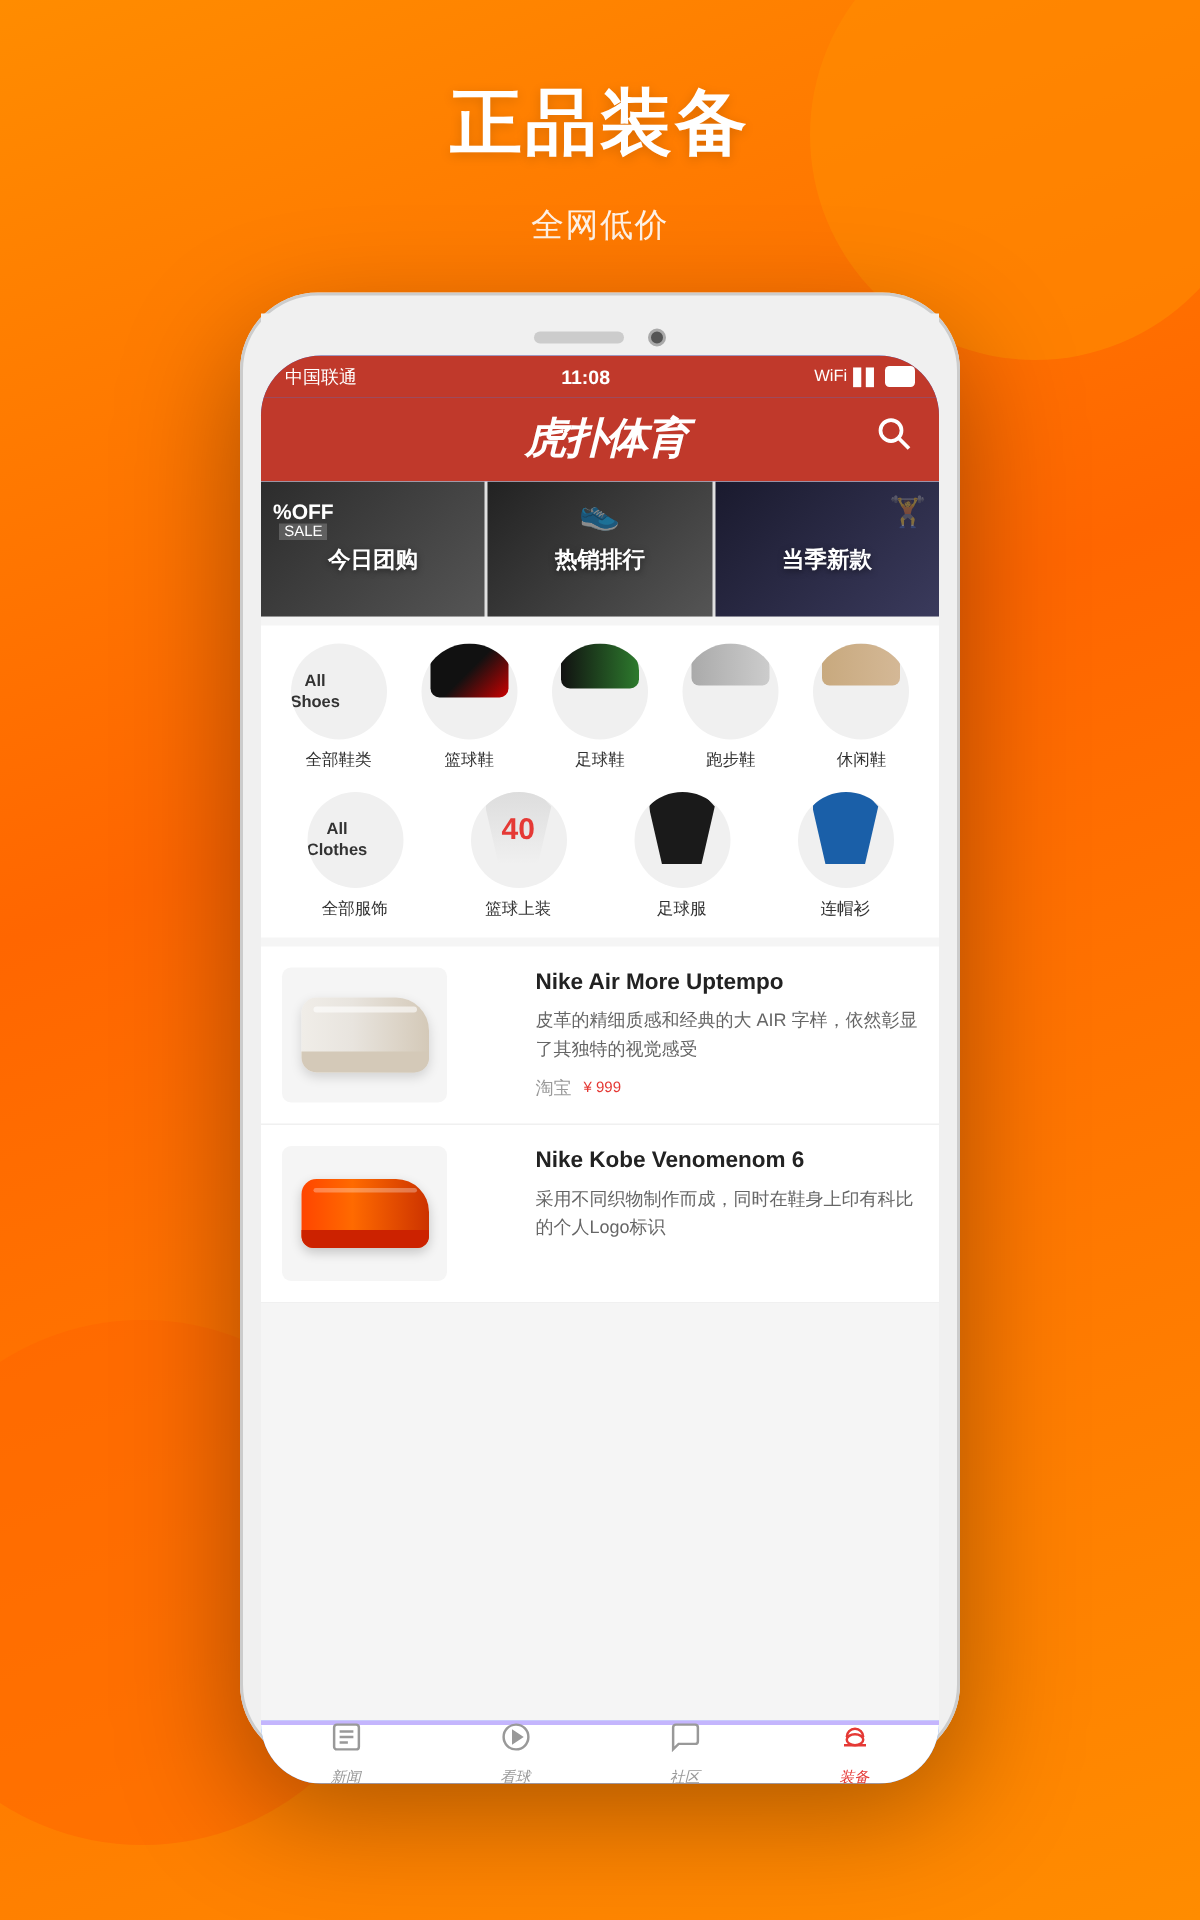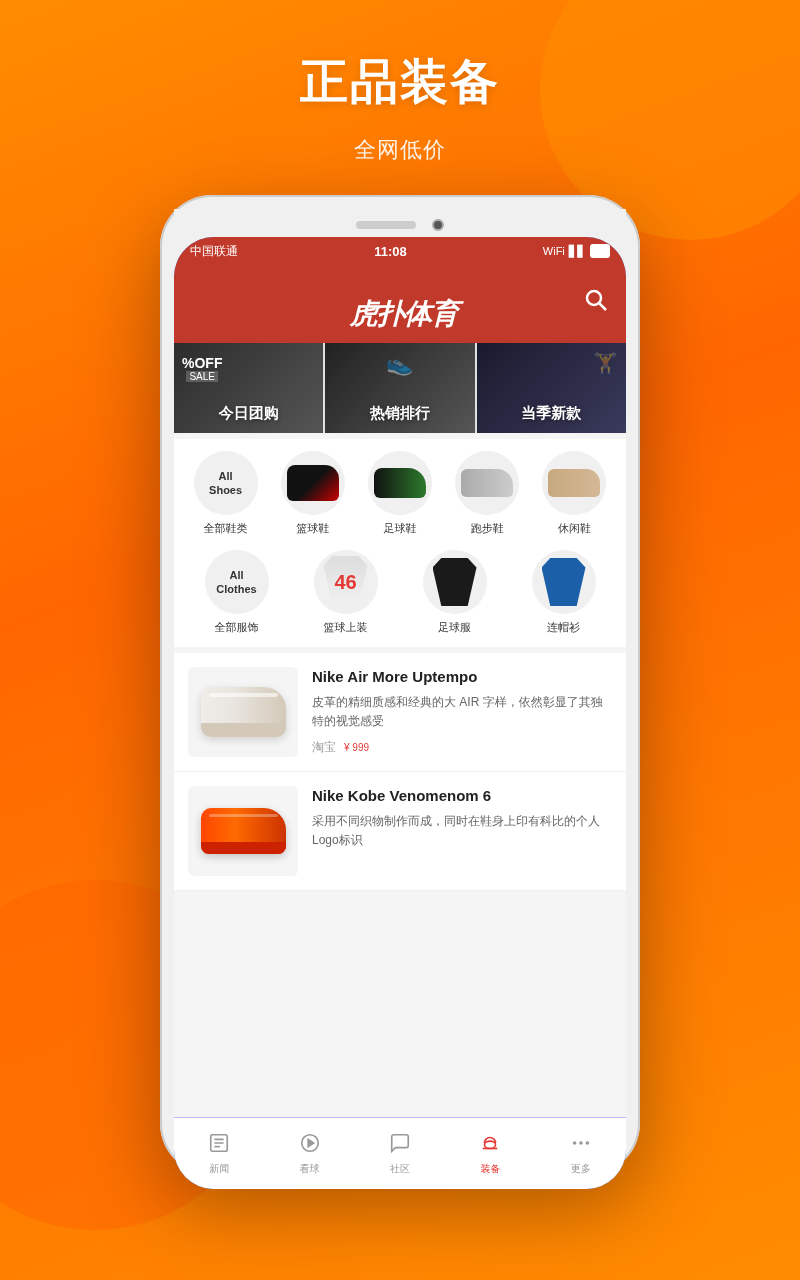--- a/index.html
+++ b/index.html
@@ -149,21 +149,20 @@
       justify-content: space-between;
       align-items: center;
       padding: 8px 18px 10px;
     }
     .app-logo {
       color: white;
       font-size: 28px;
       font-weight: 900;
       font-style: italic;
       letter-spacing: -1px;
-      margin-top: 22px;
     }
     .search-icon-btn {
       color: white;
       font-size: 22px;
     }
 
     
     .content-area {
       flex: 1;
       overflow-y: auto;
@@ -179,21 +178,21 @@
       background: #e0e0e0;
     }
     .banner-item {
       flex: 1;
       height: 90px;
       position: relative;
       overflow: hidden;
       display: flex;
       align-items: flex-end;
       justify-content: center;
-      padding-bottom: 10px;
+      padding-bottom: 28px;
     }
     .banner-item:nth-child(1) { background: linear-gradient(135deg, #2c2c2c 0%, #555 100%); }
     .banner-item:nth-child(2) { background: linear-gradient(135deg, #333 0%, #666 100%); }
     .banner-item:nth-child(3) { background: linear-gradient(135deg, #1a1a2e 0%, #3a3a5c 100%); }
     .banner-label {
       color: white;
       font-size: 15px;
       font-weight: 700;
       text-shadow: 0 1px 4px rgba(0,0,0,0.5);
       z-index: 2;
@@ -220,21 +219,21 @@
       flex-direction: column;
       align-items: center;
       gap: 6px;
     }
     .category-circle {
       width: 64px;
       height: 64px;
       border-radius: 50%;
       background: #f0f0f0;
       display: flex;
-      align-items: center;
+      align-items: flex-start;
       justify-content: center;
       overflow: hidden;
     }
     .category-circle.all-text {
       flex-direction: column;
     }
     .all-label {
       font-size: 11px;
       font-weight: 600;
       color: #333;
@@ -321,20 +320,21 @@
       background: #f5f5f5;
       border-radius: 6px;
       flex-shrink: 0;
       display: flex;
       align-items: center;
       justify-content: center;
       overflow: hidden;
     }
     .product-info {
       flex: 1;
+      margin-left: 45px;
     }
     .product-name {
       font-size: 15px;
       font-weight: 700;
       color: #222;
       line-height: 1.3;
       margin-bottom: 6px;
     }
     .product-desc {
       font-size: 12px;
@@ -353,24 +353,25 @@
     }
     .product-price {
       font-size: 10px;
       font-weight: 400;
       color: #e53935;
     }
 
     
     .bottom-nav {
       background: white;
-      border-top: 1px solid #c4b5fd;
-      display: flex;
-      height: 72px;
+      border-top: 3px solid #c4b5fd;
+      display: flex;
+      height: 42px;
       flex-shrink: 0;
+      font-style: italic;
     }
     .nav-item {
       flex: 1;
       display: flex;
       flex-direction: column;
       align-items: center;
       justify-content: center;
       gap: 3px;
     }
     .nav-icon {
@@ -524,21 +525,21 @@
               <div class="category-circle all-text">
                 <span class="all-label">All<br>Clothes</span>
               </div>
               <span class="category-name">全部服饰</span>
             </div>
 
             <div class="category-item">
               <div class="category-circle">
                 <div style="position:relative;width:44px;height:52px;">
                   <div class="clothes-jersey"></div>
-                  <span class="jersey-num">46</span>
+                  <span class="jersey-num">40</span>
                 </div>
               </div>
               <span class="category-name">篮球上装</span>
             </div>
 
             <div class="category-item">
               <div class="category-circle">
                 <div class="clothes-tshirt"></div>
               </div>
               <span class="category-name">足球服</span>
@@ -627,27 +628,17 @@
         <div class="nav-item">
           <span class="nav-icon active">
             <svg width="22" height="22" viewBox="0 0 24 24" fill="none" stroke="#e53935" stroke-width="1.8">
               <path d="M6 12c0-3.3 2.7-6 6-6s6 2.7 6 6"></path>
               <ellipse cx="12" cy="14" rx="6" ry="4"></ellipse>
               <line x1="4" y1="18" x2="20" y2="18"></line>
             </svg>
           </span>
           <span class="nav-label active">装备</span>
         </div>
-        <div class="nav-item">
-          <span class="nav-icon">
-            <svg width="22" height="22" viewBox="0 0 24 24" fill="#999">
-              <circle cx="5" cy="12" r="2"></circle>
-              <circle cx="12" cy="12" r="2"></circle>
-              <circle cx="19" cy="12" r="2"></circle>
-            </svg>
-          </span>
-          <span class="nav-label">更多</span>
-        </div>
       </div>
 
     </div>
   </div>
 </div>
 
 </body></html>

